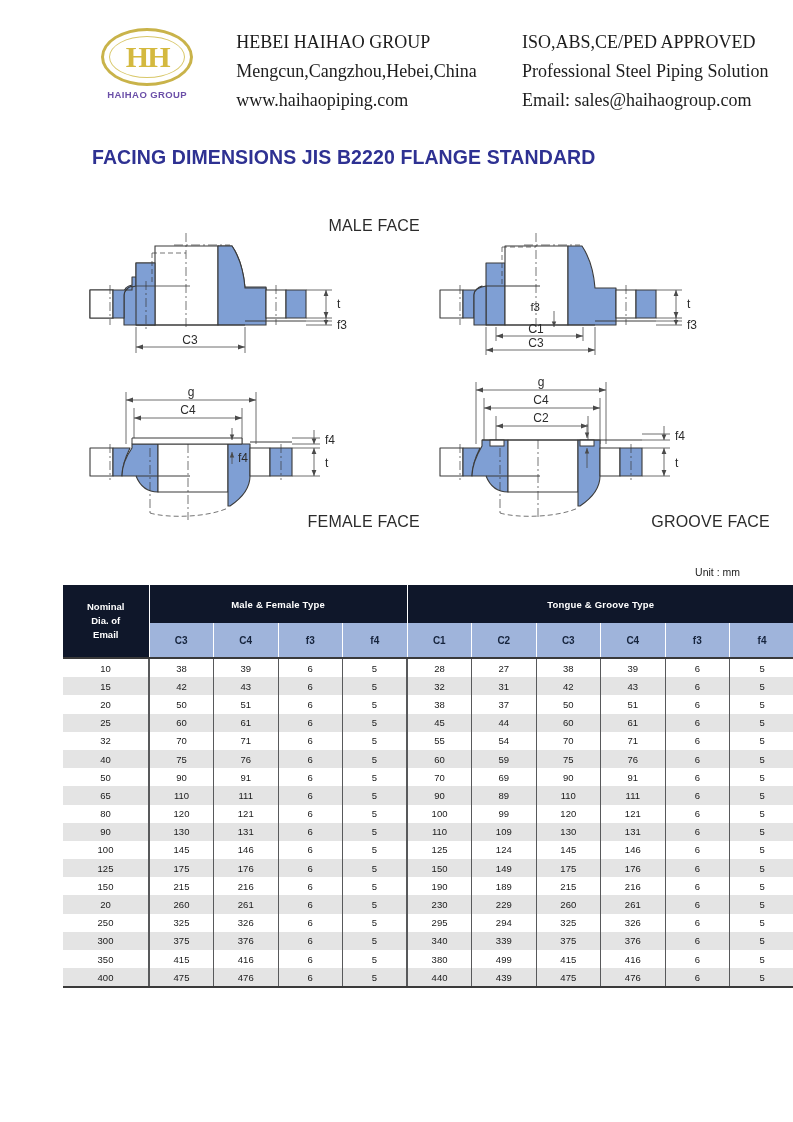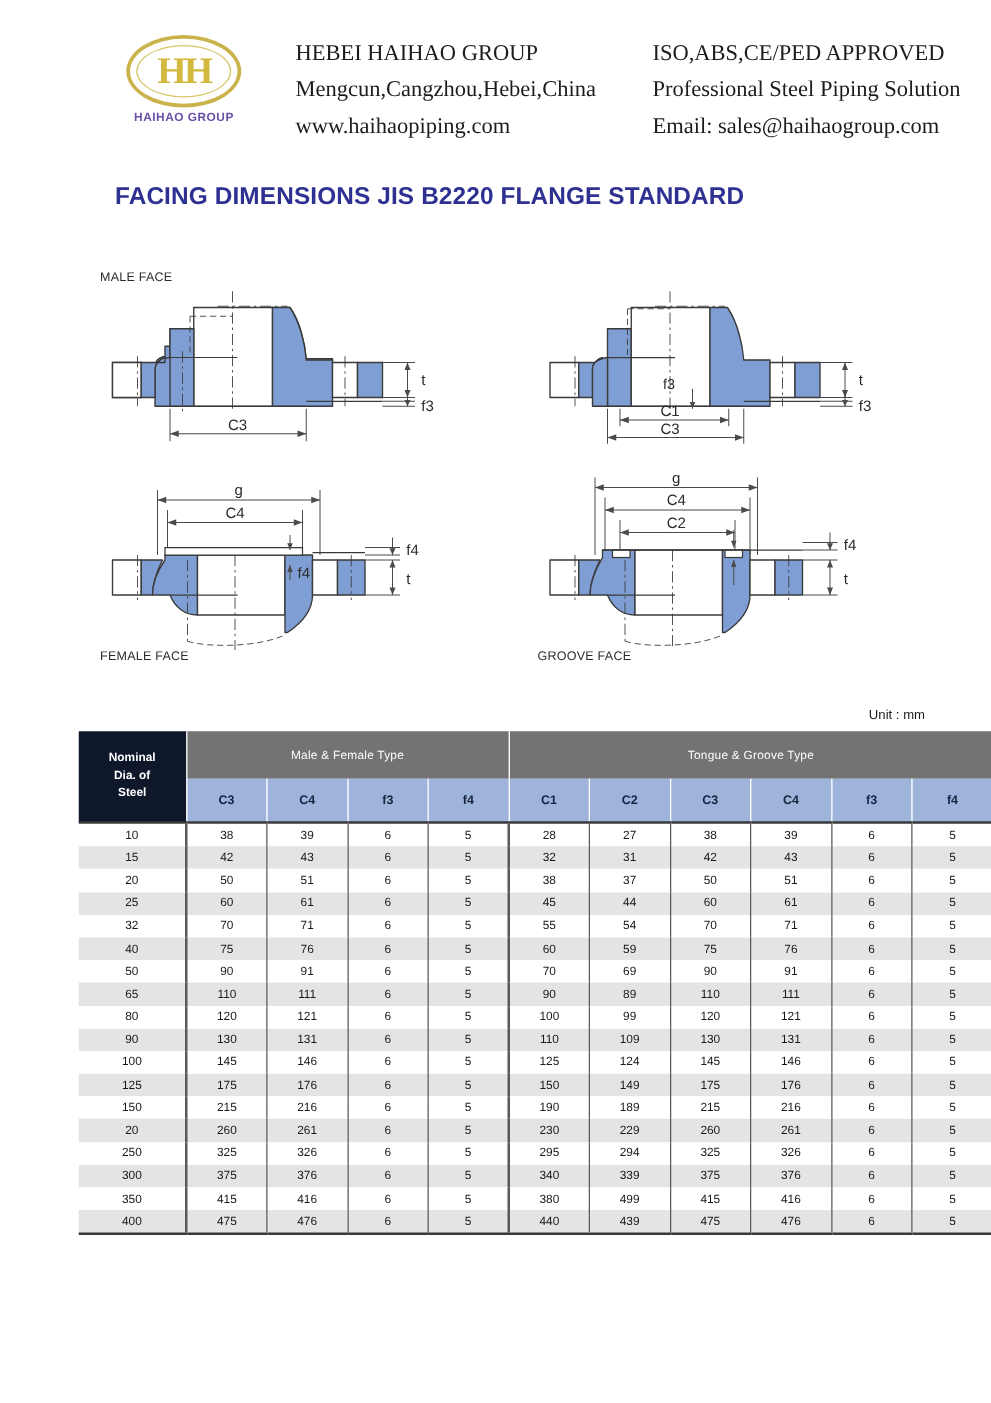--- a/index.html
+++ b/index.html
@@ -97,22 +97,22 @@
     height: 165px;
   }
   .dgm-tl { left: 80px;  top: 0px; }
   .dgm-tr { left: 430px; top: 0px; }
   .dgm-bl { left: 80px;  top: 163px; }
   .dgm-br { left: 430px; top: 163px; }
   .dgm svg { display: block; }
   .dgm-caption {
     position: absolute;
     width: 100%;
-    text-align: left;
-    font-size: 10px;
+    text-align: right;
+    font-size: 16px;
     color: #2b2b2b;
     letter-spacing: 0.2px;
   }
   .cap-top { top: 12px; }
   .cap-bottom { bottom: 2px; }
 
   
   .unit-label {
     position: absolute;
     right: 53px; top: 566px;
@@ -129,24 +129,24 @@
   table.dims {
     border-collapse: collapse;
     width: 667px;
     table-layout: fixed;
   }
   table.dims th, table.dims td {
     text-align: center;
     vertical-align: middle;
   }
   .hdr-dark {
-    background: #737373;
+    background: #0f172a;
     color: #ffffff;
     font-size: 9.5px;
-    font-weight: normal;
+    font-weight: bold;
     letter-spacing: 0.2px;
     border-right: 1px solid #ffffff;
     margin-top: 44px;
   }
   .hdr-nominal {
     background: #0f172a;
     color: #ffffff;
     font-size: 9.5px;
     font-weight: bold;
     line-height: 1.45;
@@ -544,21 +544,21 @@
         <col class="col-d">
         <col class="col-d">
         <col class="col-d">
         <col class="col-d">
     </colgroup>
     <thead>
       <tr>
         <th class="hdr-nominal" rowspan="2">
           <div>Nominal</div>
           <div>Dia. of</div>
-          <div>Steel</div>
+          <div>Email</div>
         </th>
         <th class="hdr-dark hdr-group" colspan="4">Male &amp;  Female Type</th>
         <th class="hdr-dark hdr-group" colspan="6">Tongue &amp; Groove Type</th>
       </tr>
       <tr>
         <th class="hdr-light">C3</th>
         <th class="hdr-light">C4</th>
         <th class="hdr-light">f3</th>
         <th class="hdr-light">f4</th>
         <th class="hdr-light">C1</th>

